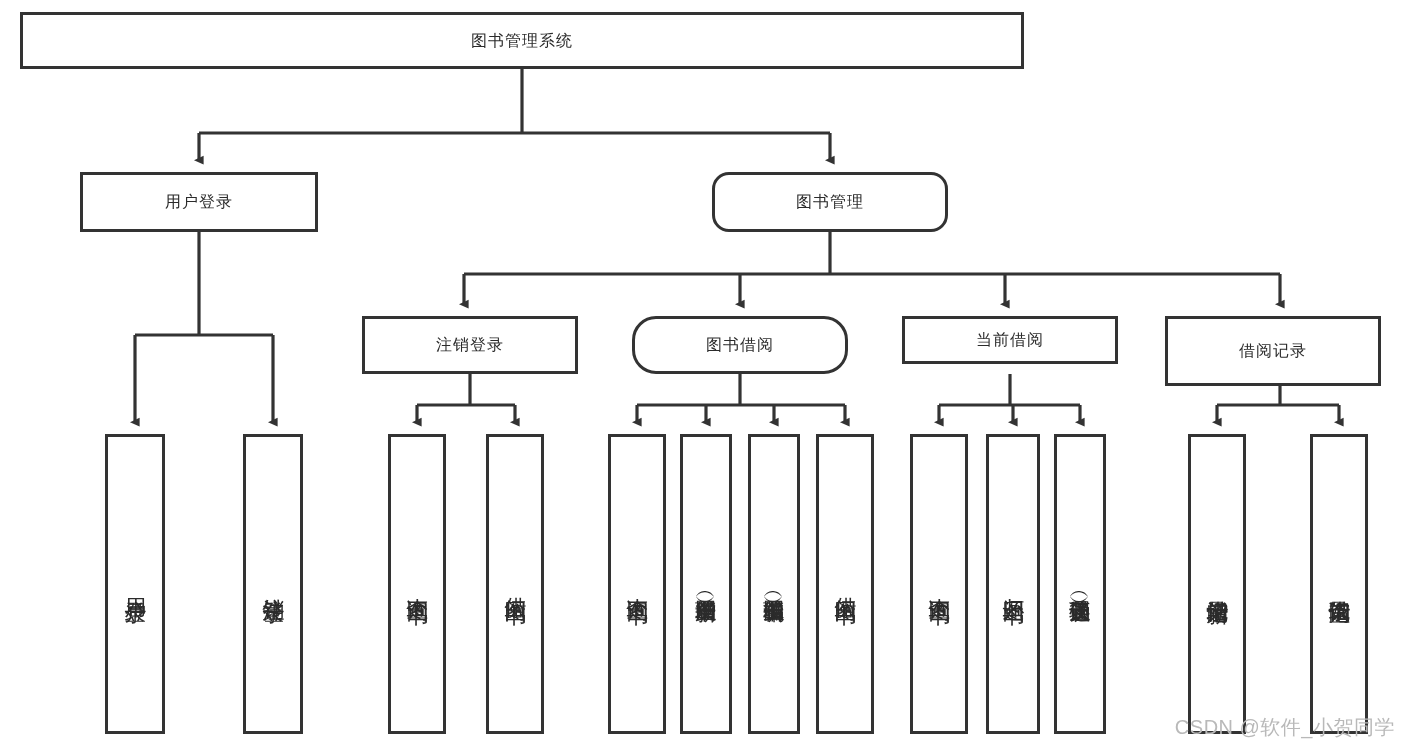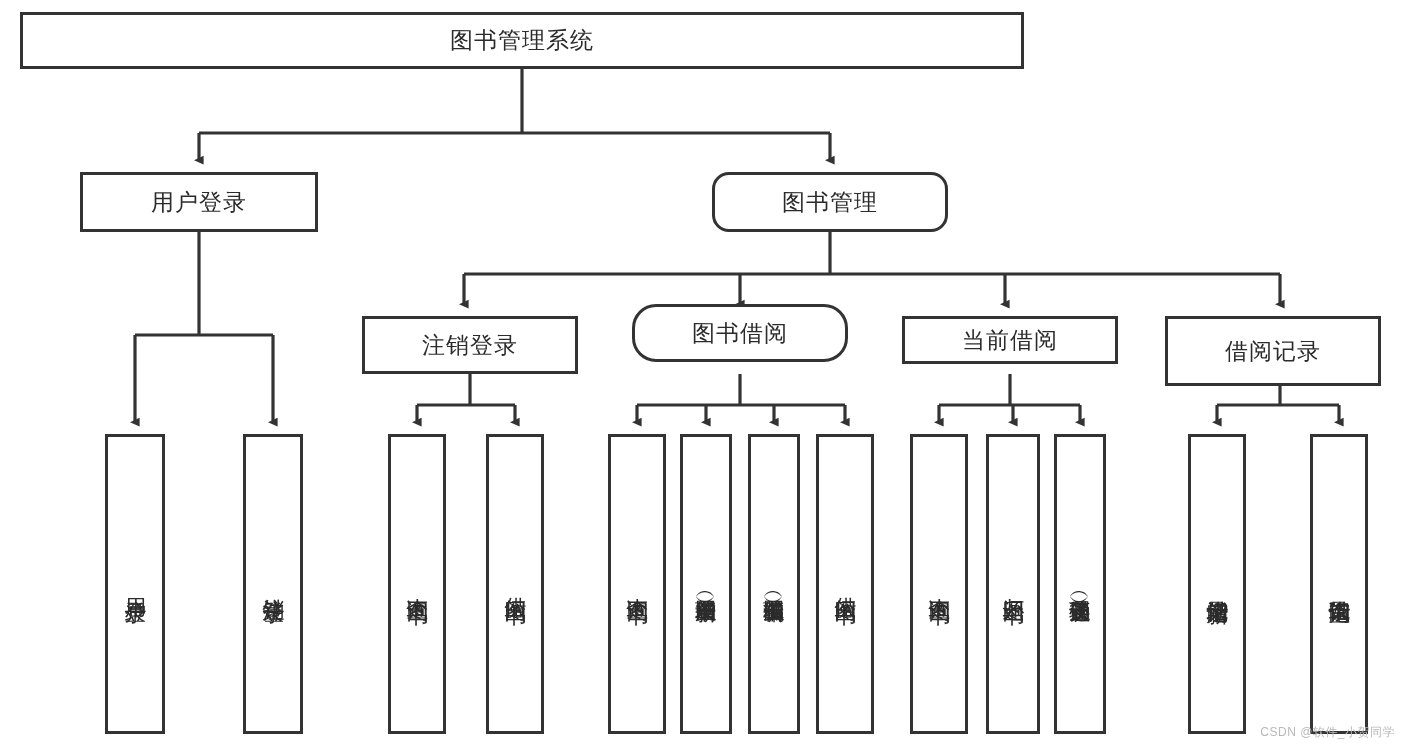--- a/index.html
+++ b/index.html
@@ -30,39 +30,39 @@
     box-sizing: border-box;
     background: #ffffff;
     border: 3px solid #333333;
     display: flex;
     align-items: center;
     justify-content: center;
     color: #2b2b2b;
     line-height: 1.22;
   }
   .node-box.horizontal {
-    font-size: 23px;
+    font-size: 16px;
     letter-spacing: 1px;
   }
   .node-box.vertical {
     writing-mode: vertical-rl;
     text-orientation: upright;
     font-size: 22px;
     letter-spacing: 2px;
     padding: 6px 0;
     text-align: center;
   }
   .node-label {
     white-space: pre-wrap;
   }
   .watermark {
     position: absolute;
     right: 10px;
     bottom: 6px;
-    font-size: 12px;
+    font-size: 20px;
     color: #b9b9b9;
     letter-spacing: 0.5px;
     white-space: nowrap;
     pointer-events: none;
   }
 </style>
 </head>
 <body>
 
 <div id="diagram-root">
@@ -125,21 +125,21 @@
   <div class="node-box horizontal" style="left:80px; top:172px; width:238px; height:60px;">
     <span class="node-label">用户登录</span>
   </div>
   <div class="node-box horizontal" style="left:712px; top:172px; width:236px; height:60px;border-radius:17px;">
     <span class="node-label">图书管理</span>
   </div>
 
   <div class="node-box horizontal" style="left:362px; top:316px; width:216px; height:58px;">
     <span class="node-label">注销登录</span>
   </div>
-  <div class="node-box horizontal" style="left:632px; top:304px; width:216px; height:58px;border-radius:24px;">
+  <div class="node-box horizontal" style="left:632px; top:316px; width:216px; height:58px;border-radius:24px;">
     <span class="node-label">图书借阅</span>
   </div>
   <div class="node-box horizontal" style="left:902px; top:316px; width:216px; height:48px;">
     <span class="node-label">当前借阅</span>
   </div>
   <div class="node-box horizontal" style="left:1165px; top:316px; width:216px; height:70px;">
     <span class="node-label">借阅记录</span>
   </div>
 
   <div class="node-box vertical" style="left:105px; top:434px; width:60px; height:300px;">

